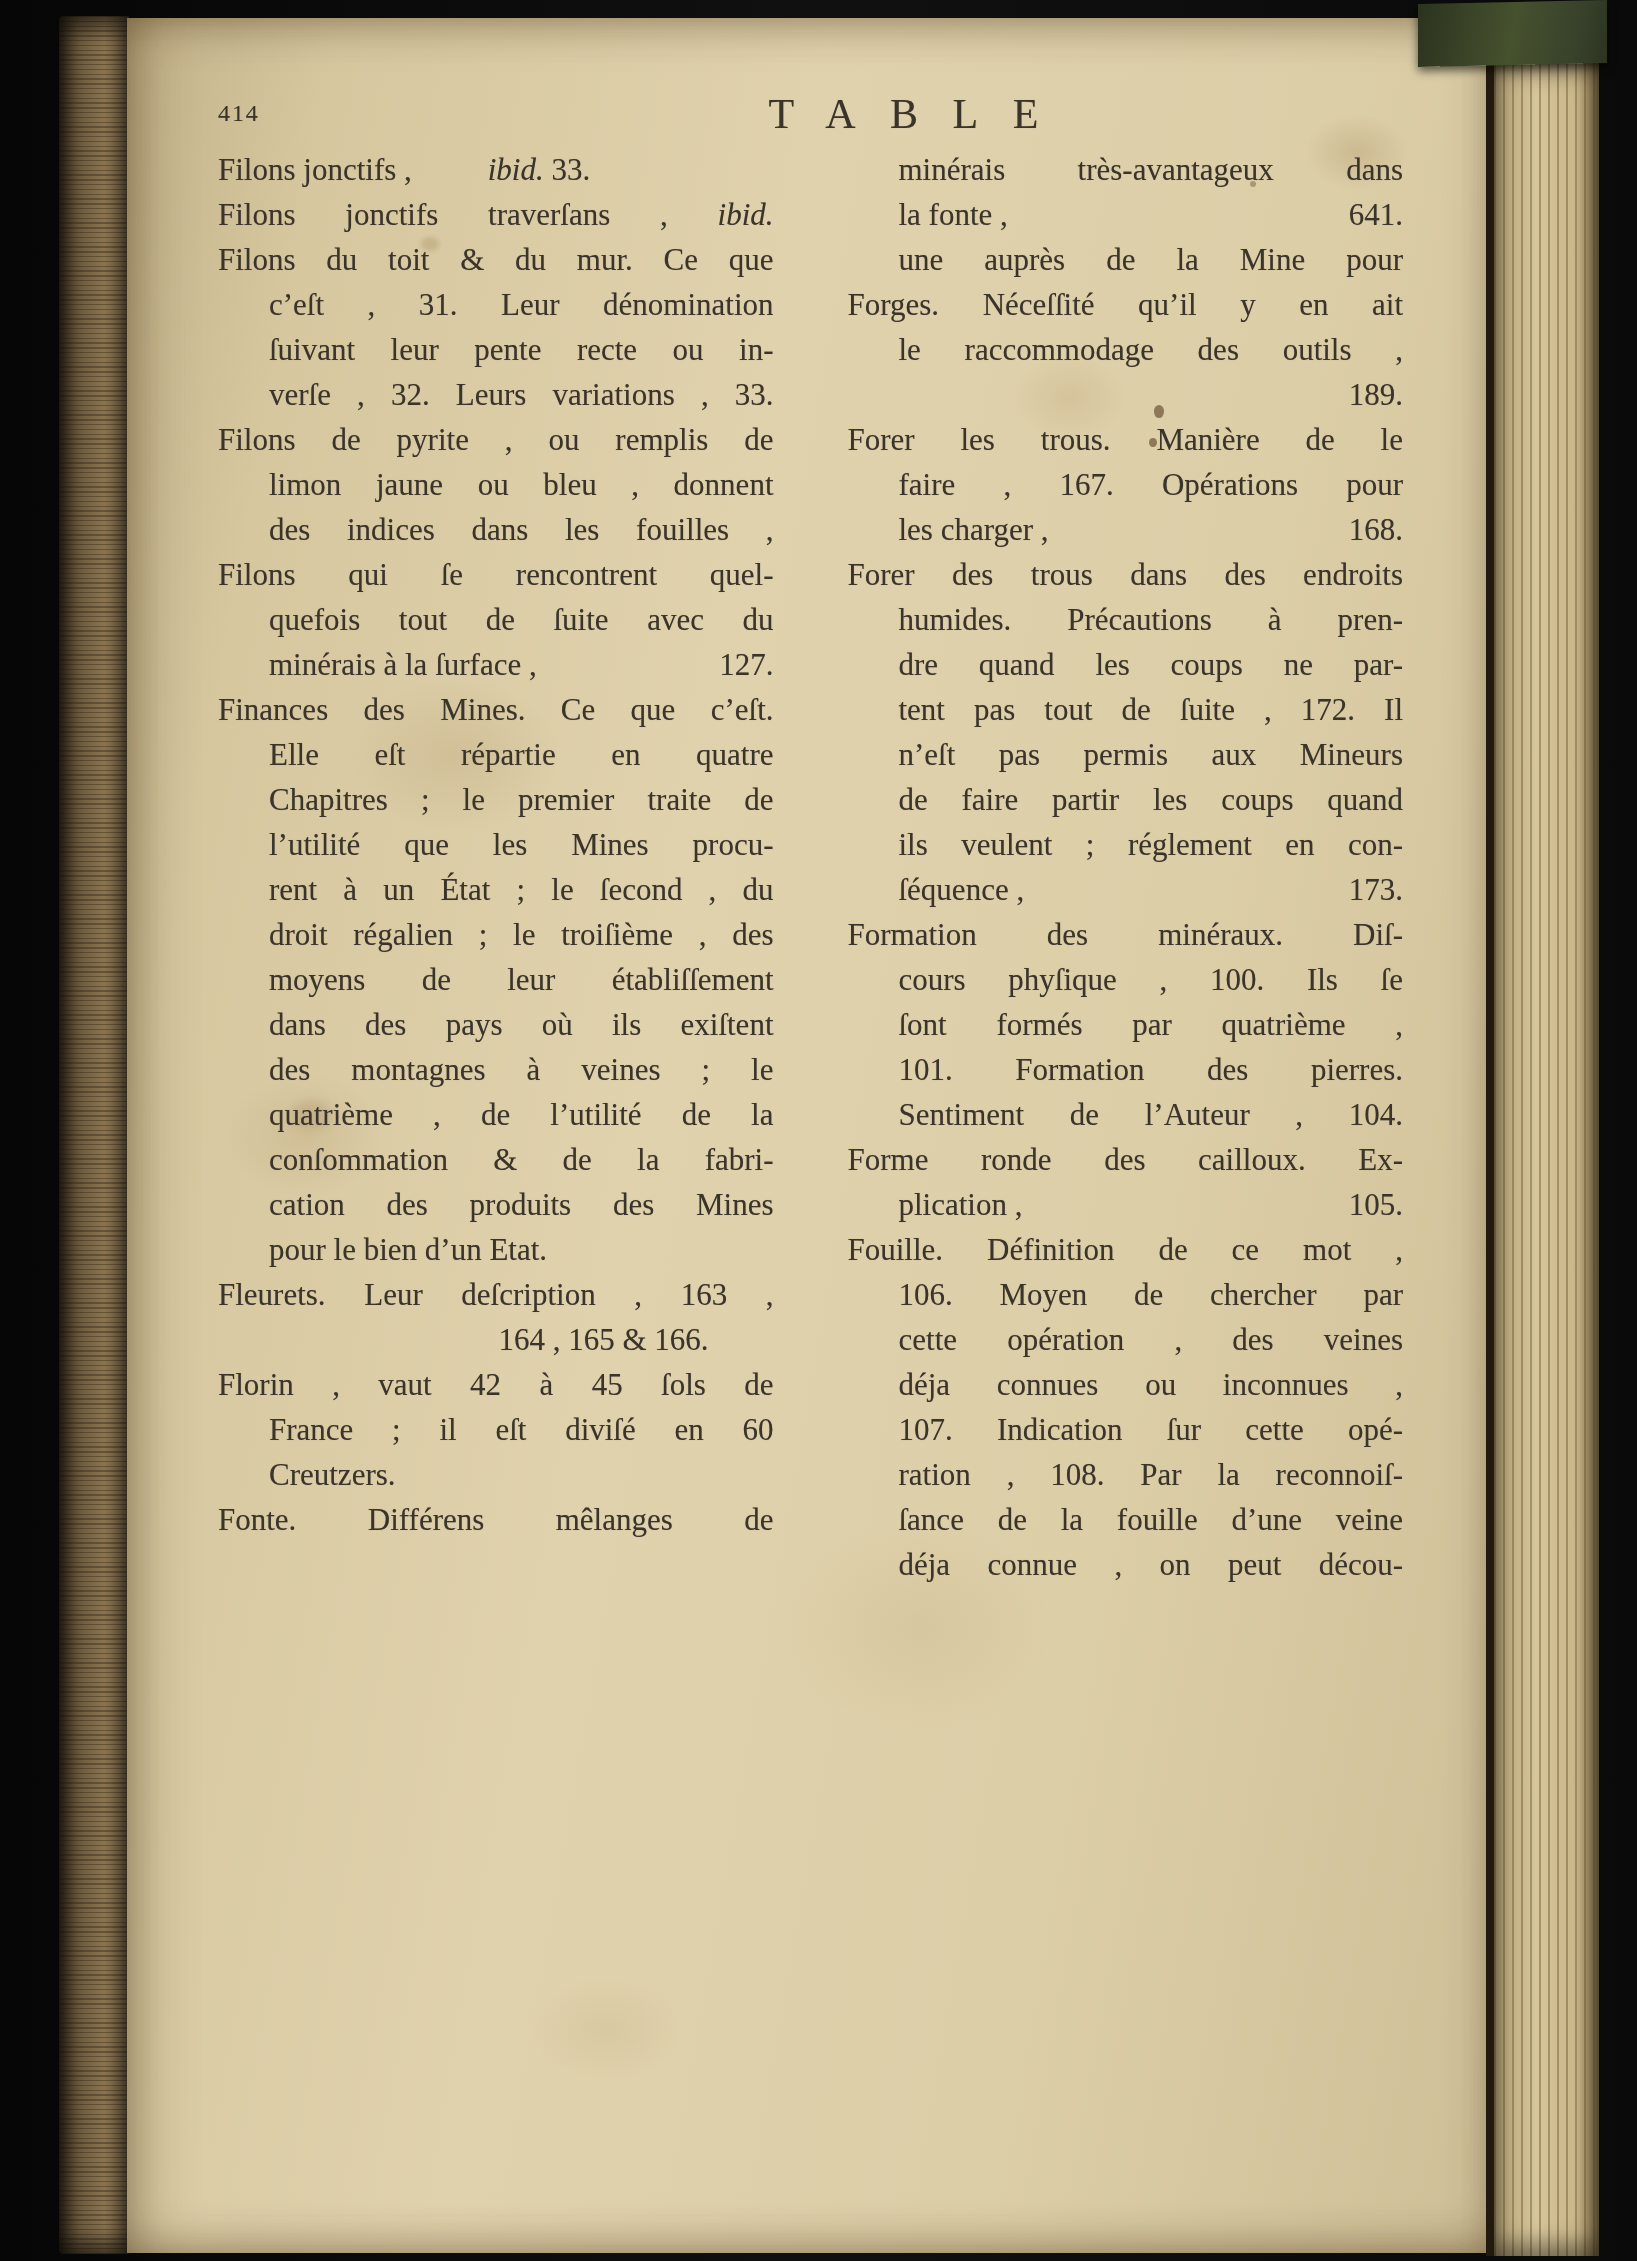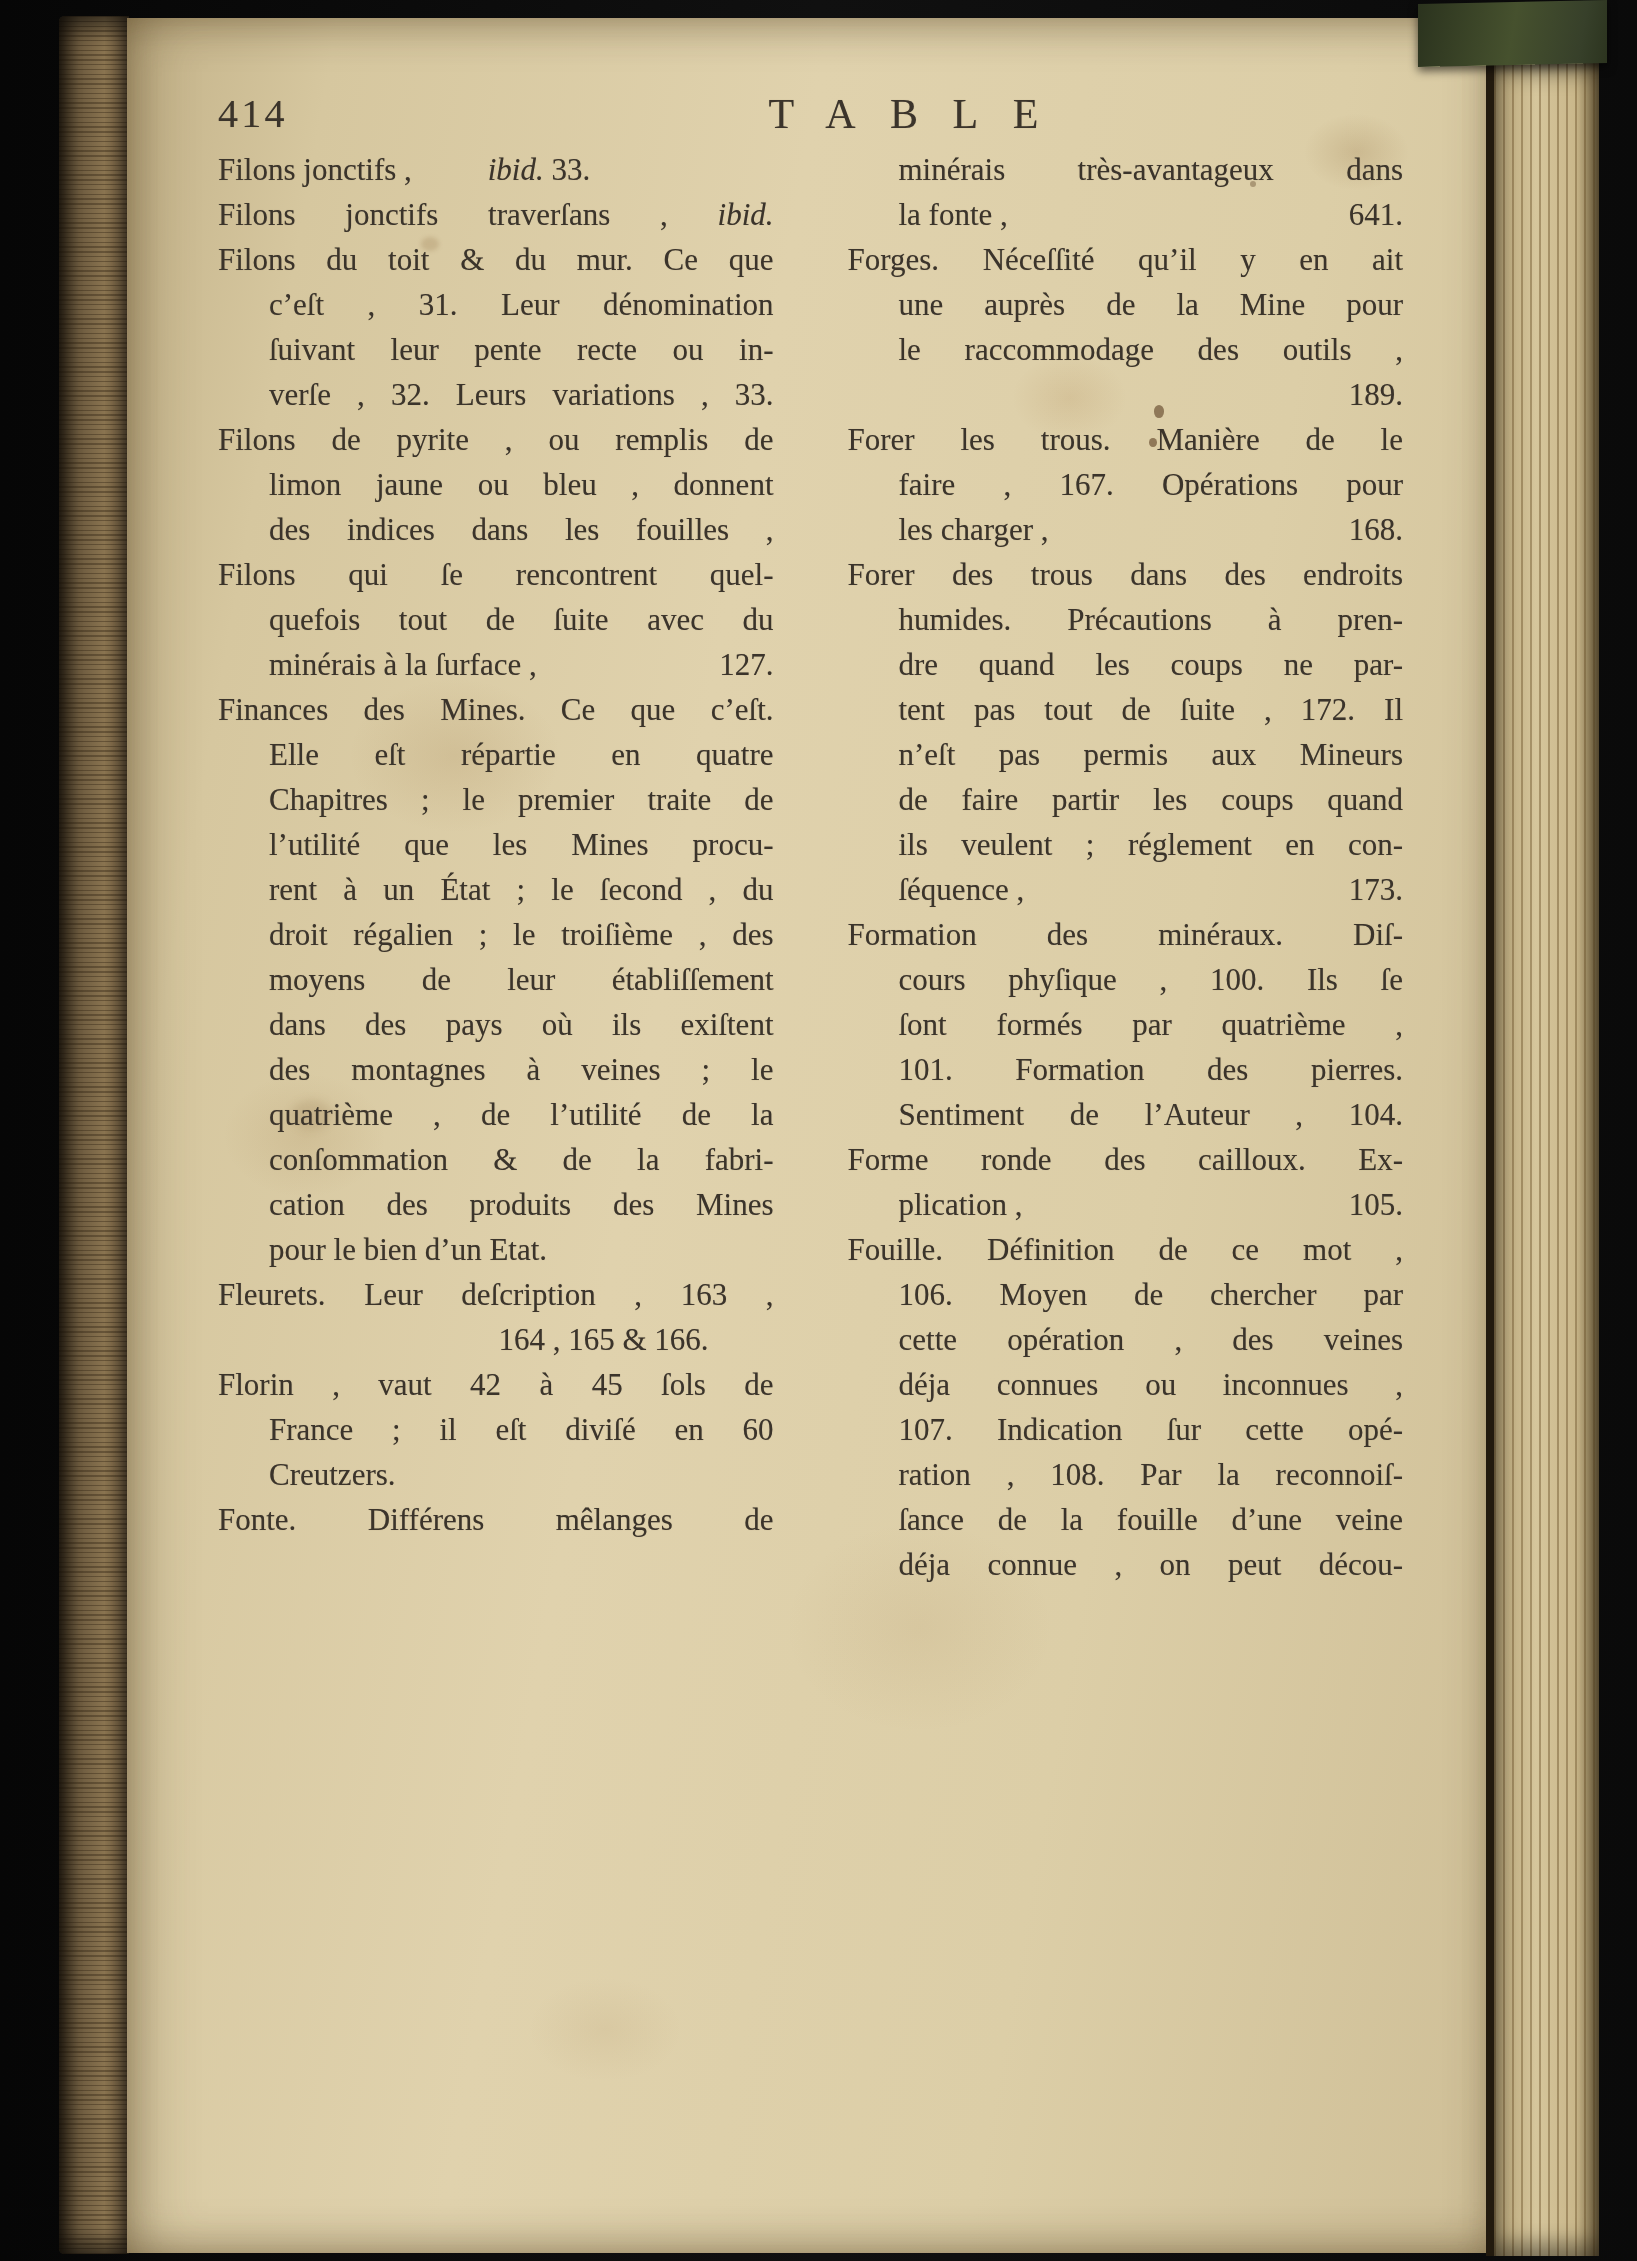--- a/index.html
+++ b/index.html
@@ -58,21 +58,21 @@
   
   .text{
     position:absolute;left:91px;top:63px;width:1185px;
     color:#3b342b;
     font-size:31px;line-height:45px;
     text-shadow:0 0 0.7px rgba(59,52,43,.35);
   }
   .head-row{position:relative;height:56px;margin-bottom:2.7px;}
   .page-number{
     position:absolute;left:0;bottom:1.4px;
-    font-size:40px;letter-spacing:.08em;
+    font-size:24px;letter-spacing:.08em;
   }
   .running-title{
     position:absolute;left:50%;bottom:0;
     transform:translateX(calc(-50% + 106px));
     font-size:42px;letter-spacing:.82em;text-indent:.2em;
     white-space:nowrap;
   }
   .cols{display:flex;gap:74px;margin-top:9.6px;}
   .col{width:568px;}
   .entry{margin:0;}
@@ -164,22 +164,22 @@
           </div>
         <div class="col" id="col-right">
             <div class="entry">
               <div class="line j ind">minérais très-avantageux dans</div>
               <div class="line ind split">
                 <span class="lt">la fonte ,</span>
                 <span class="rt">641.</span>
               </div>
             </div>
             <div class="entry">
+              <div class="line j ind">une auprès de la Mine pour</div>
               <div class="line j">Forges. Néceſſité qu’il y en ait</div>
-              <div class="line j ind">une auprès de la Mine pour</div>
               <div class="line j ind">le raccommodage des outils ,</div>
               <div class="line right">189.</div>
             </div>
             <div class="entry">
               <div class="line j">Forer les trous. Manière de le</div>
               <div class="line j ind">faire , 167. Opérations pour</div>
               <div class="line ind split">
                 <span class="lt">les charger ,</span>
                 <span class="rt">168.</span>
               </div>

